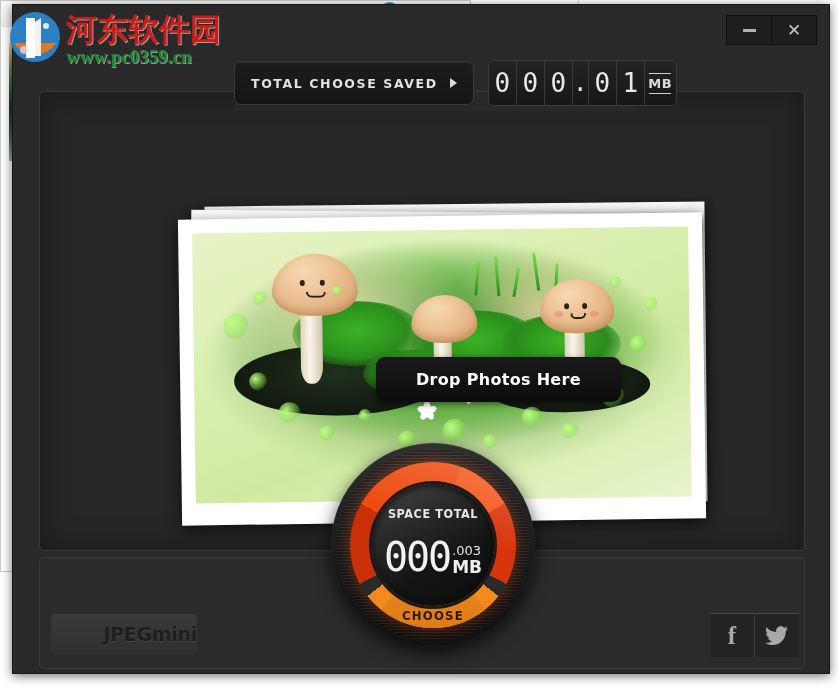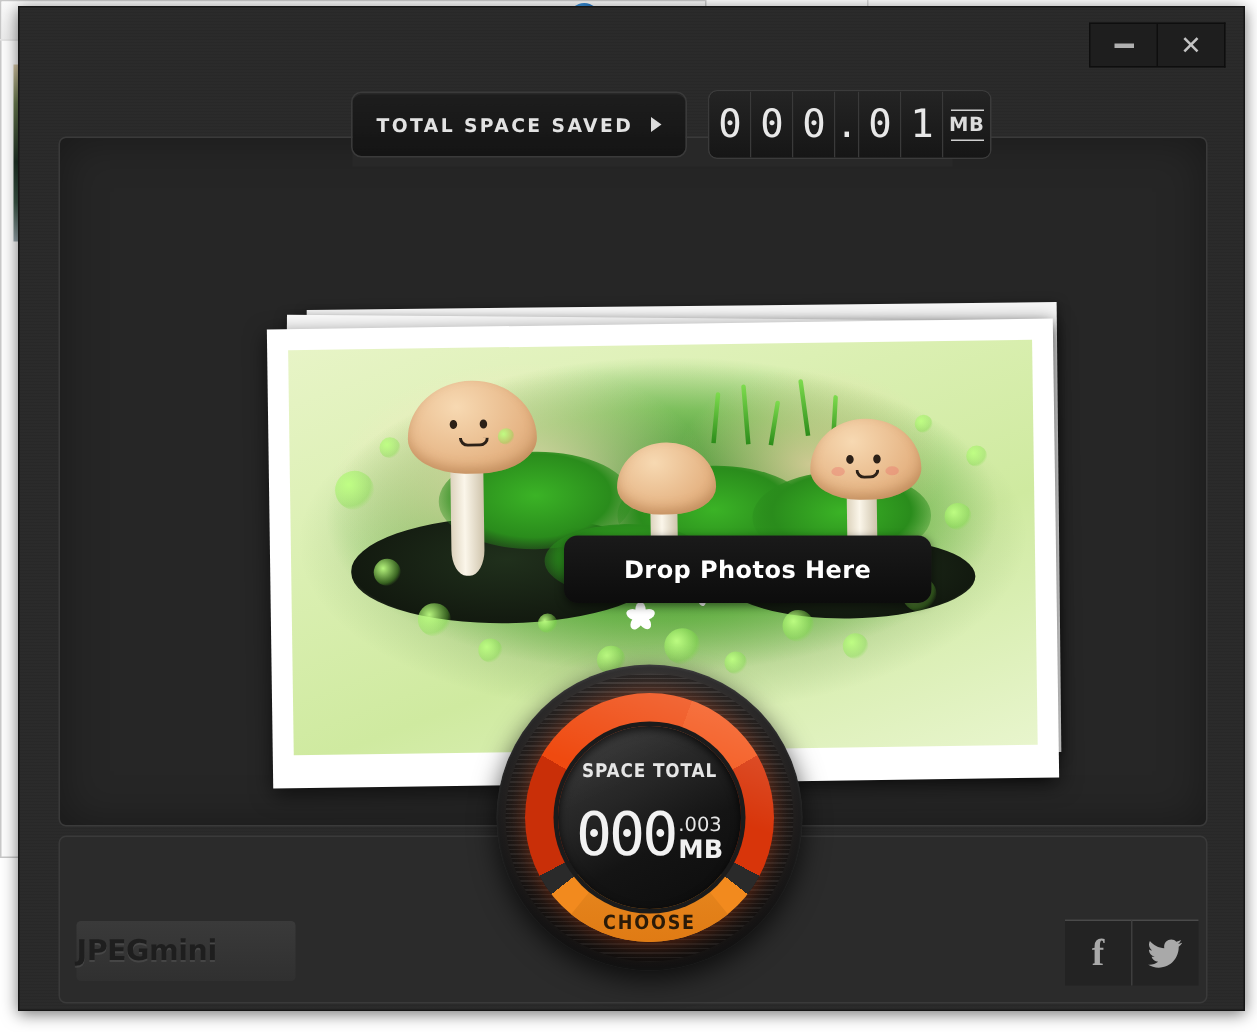--- a/index.html
+++ b/index.html
@@ -297,21 +297,21 @@
     border: 1px solid #3a3a3a;
     border-radius: 5px;
     box-sizing: border-box;
     z-index: 4;
   }
   .jpegmini-logo {
     position: absolute; left: 38px; top: 609px;
     width: 146px; height: 40px;
     background: linear-gradient(#3a3a3a, #303030);
     border-radius: 3px;
-    display: flex; align-items: center; justify-content: flex-start;
+    display: flex; align-items: center; justify-content: flex-end;
     z-index: 8;
     cursor: pointer;
   }
   .jpegmini-logo span {
     font-size: 19px; font-weight: bold;
     color: #1e1e1e;
     letter-spacing: -0.3px;
     text-shadow: 0 1px 0 rgba(255,255,255,0.09);
     font-family: "DejaVu Sans", sans-serif;
   }
@@ -567,34 +567,46 @@
           <span class="g-frac-wrap">
             <span class="g-frac">.003</span>
             <span class="g-unit">MB</span>
           </span>
         </div>
       </div>
     </div>
 
     <div class="header-bar">
       <div class="tss-pill">
-        <span class="tss-label">TOTAL SPACE SAVED</span>
+        <span class="tss-label">TOTAL CHOOSE SAVED</span>
         <span class="tss-arrow"></span>
       </div>
       <div class="digits">
         <div class="digit">0</div>
         <div class="digit">0</div>
         <div class="digit">0</div>
         <div class="digit dot">.</div>
         <div class="digit">0</div>
         <div class="digit">1</div>
         <div class="digit unit">
           <span class="unit-rule"></span>
           <span class="unit-txt">MB</span>
           <span class="unit-rule"></span>
         </div>
       </div>
     </div>
 
   </div>
 
+  <div class="watermark">
+    <svg class="wm-logo" viewBox="0 0 54 54">
+      <circle cx="27" cy="27" r="25" fill="#2b7fc4"></circle>
+      <path d="M6 33 a25 25 0 0 0 42 0 z" fill="#e8761e"></path>
+      <rect x="18" y="8" width="9" height="40" fill="#ffffff"></rect>
+      <path d="M27 12 L33 8 L33 46 L27 46 z" fill="#f2f2f2"></path>
+      <circle cx="38" cy="16" r="3" fill="#ffffff" opacity="0.85"></circle>
+      <circle cx="16" cy="40" r="4" fill="#d9d9d9" opacity="0.8"></circle>
+    </svg>
+    <div class="wm-cn">河东软件园</div>
+    <div class="wm-url">www.pc0359.cn</div>
+  </div>
 
 </div>
 
 </body></html>

